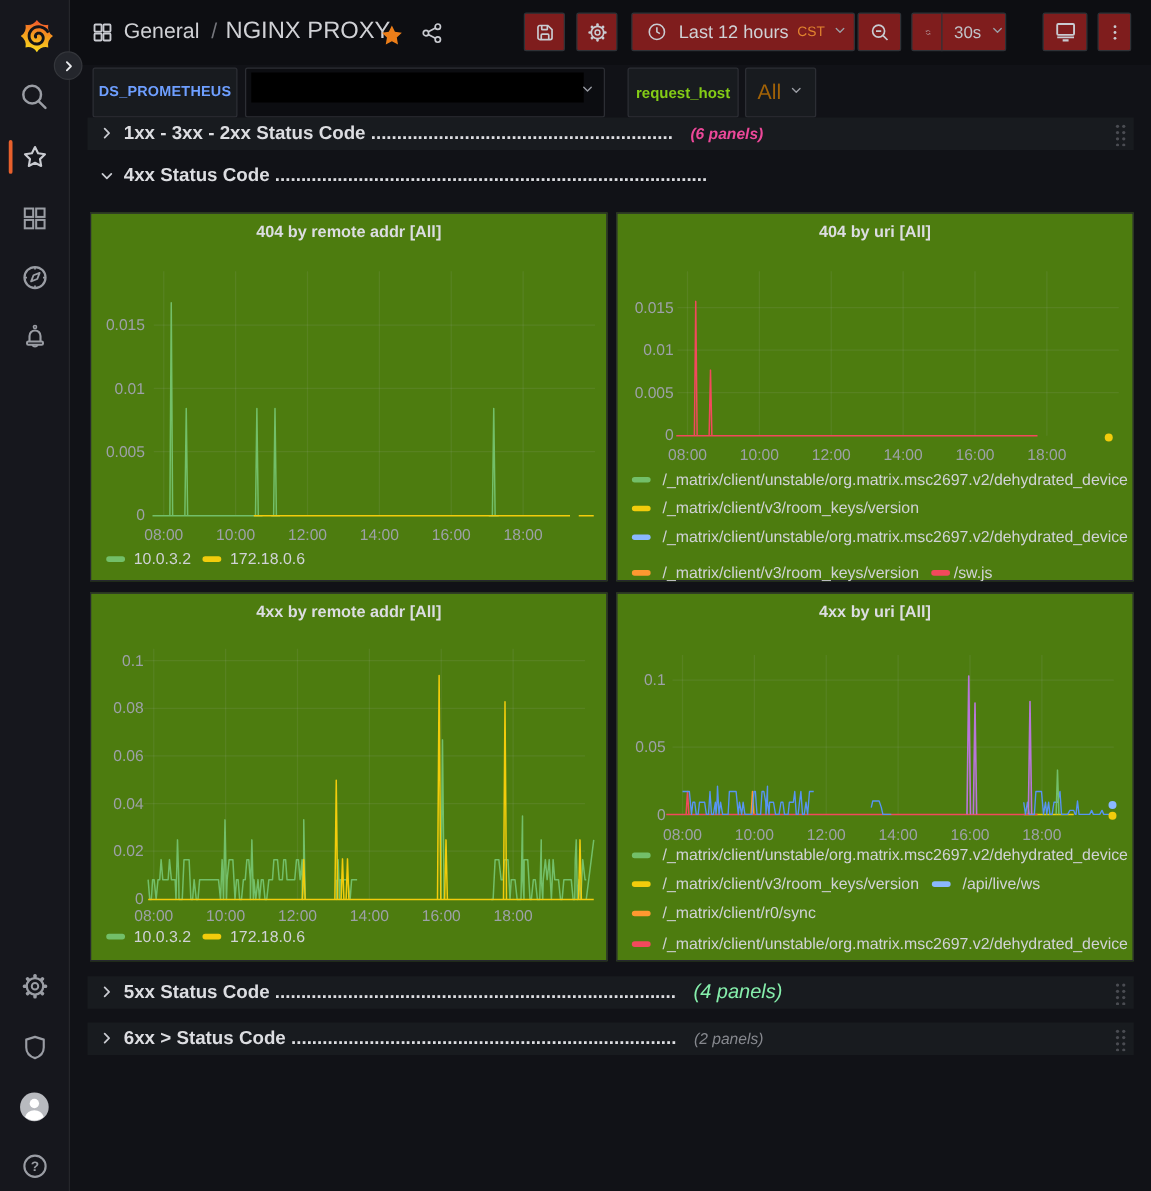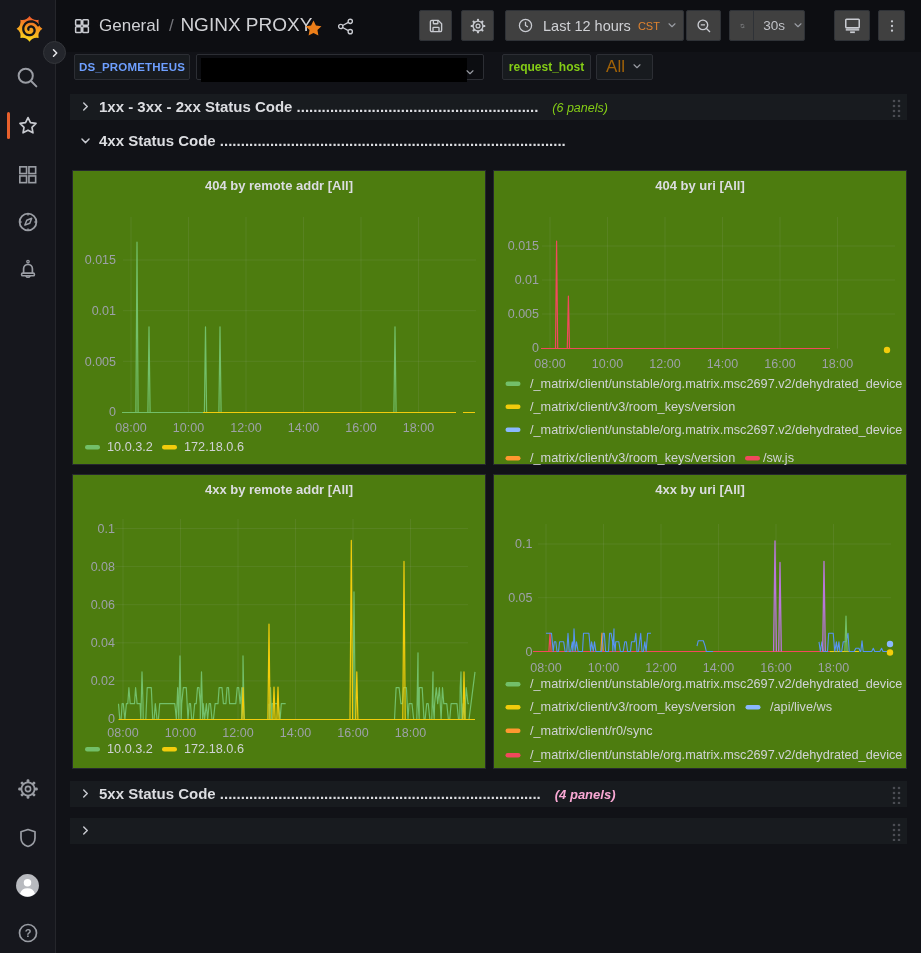--- a/index.html
+++ b/index.html
@@ -1,16 +1,16 @@
 <!DOCTYPE html>
 <html><head><meta charset="utf-8"><style>
 *{margin:0;padding:0;box-sizing:border-box}
 body{width:921px;height:953px;background:#111217;font-family:"Liberation Sans",sans-serif;position:relative;overflow:hidden}
-.btn{position:absolute;height:31px;background:#404040;border:1px solid #2f3237;border-radius:2px;display:flex;align-items:center;justify-content:center;color:#c9cbd1}
-.vbox{position:absolute;height:26px;top:54px;background:#181b1f;border:1px solid #2c2e34;border-radius:2px;display:flex;align-items:center}
+.btn{position:absolute;height:31px;background:#7f1d1d;border:1px solid #2f3237;border-radius:2px;display:flex;align-items:center;justify-content:center;color:#c9cbd1}
+.vbox{position:absolute;height:40px;top:54px;background:#181b1f;border:1px solid #2c2e34;border-radius:2px;display:flex;align-items:center}
 .panel{position:absolute;width:414px;height:295px;background:#4d7c0f;border:1px solid #26282e}
 </style></head>
 <body>
 <div style="position:absolute;left:56px;top:0;width:865px;height:52px;background:#0d0e12"></div>
 
 <div style="position:absolute;left:0;top:0;width:56px;height:953px;background:#16171d;border-right:1px solid #25262b"></div>
 <div style="position:absolute;left:16px;top:15px"><svg width="27" height="27" viewBox="0 0 27 27">
 <defs>
         <linearGradient id="glg" x1="0.25" y1="1" x2="0.45" y2="0">
           <stop offset="0" stop-color="#fadf20"></stop>
@@ -190,21 +190,21 @@
     <span style="font-size:17px;color:#a16207">All</span>
     <span style="margin-left:6px"><svg width="12" height="12" viewBox="0 0 24 24">
         <path d="M6 9.5l6 6 6-6" stroke="#9a9da4" stroke-width="2.2" fill="none" stroke-linecap="round" stroke-linejoin="round"></path>
       </svg></span>
   </div>
 
 <div style="position:absolute;left:70px;top:94px;width:837px;height:26px;background:#181b1f;">
   <div style="position:absolute;left:7px;top:4px"><svg width="17" height="17" viewBox="0 0 24 24">
         <path d="M9.5 7l5 5-5 5" stroke="#c9cbd1" stroke-width="2" fill="none" stroke-linecap="round" stroke-linejoin="round"></path>
       </svg></div>
-  <div style="position:absolute;left:29px;top:4px;font-size:15px;font-weight:bold;color:#dcdde1;white-space:nowrap">1xx - 3xx - 2xx Status Code ..........................................................<span style="font-style:italic;font-weight:400;color:#84cc16;font-size:12.5px;margin-left:14px">(6 panels)</span></div>
+  <div style="position:absolute;left:29px;top:4px;font-size:15px;font-weight:bold;color:#dcdde1;white-space:nowrap">1xx - 3xx - 2xx Status Code ..........................................................<span style="font-style:italic;font-weight:700;color:#ec4899;font-size:12.5px;margin-left:14px">(6 panels)</span></div>
   <div style="position:absolute;right:6px;top:4px"><svg width="10" height="19" viewBox="0 0 10 19">
         <circle cx="3" cy="3" r="1.3" fill="#4a4c52"></circle>
         <circle cx="8" cy="3" r="1.3" fill="#4a4c52"></circle>
         <circle cx="3" cy="8" r="1.3" fill="#4a4c52"></circle>
         <circle cx="8" cy="8" r="1.3" fill="#4a4c52"></circle>
         <circle cx="3" cy="13" r="1.3" fill="#4a4c52"></circle>
         <circle cx="8" cy="13" r="1.3" fill="#4a4c52"></circle>
         <circle cx="3" cy="18" r="1.3" fill="#4a4c52"></circle>
         <circle cx="8" cy="18" r="1.3" fill="#4a4c52"></circle>
       </svg></div>
@@ -213,36 +213,37 @@
   <div style="position:absolute;left:7px;top:4px"><svg width="17" height="17" viewBox="0 0 24 24">
         <path d="M7 10l5 5 5-5" stroke="#c9cbd1" stroke-width="2" fill="none" stroke-linecap="round" stroke-linejoin="round"></path>
       </svg></div>
   <div style="position:absolute;left:29px;top:4px;font-size:15px;font-weight:bold;color:#dcdde1;white-space:nowrap">4xx Status Code ...................................................................................</div>
 
 </div>
 <div style="position:absolute;left:70px;top:781px;width:837px;height:26px;background:#181b1f;">
   <div style="position:absolute;left:7px;top:4px"><svg width="17" height="17" viewBox="0 0 24 24">
         <path d="M9.5 7l5 5-5 5" stroke="#c9cbd1" stroke-width="2" fill="none" stroke-linecap="round" stroke-linejoin="round"></path>
       </svg></div>
-  <div style="position:absolute;left:29px;top:4px;font-size:15px;font-weight:bold;color:#dcdde1;white-space:nowrap">5xx Status Code .............................................................................<span style="font-style:italic;font-weight:700;color:#f9a8d4;font-size:13px;margin-left:14px">(4 panels)</span></div>
+  <div style="position:absolute;left:29px;top:4px;font-size:15px;font-weight:bold;color:#dcdde1;white-space:nowrap">5xx Status Code .............................................................................<span style="font-style:italic;font-weight:400;color:#86efac;font-size:16px;margin-left:14px">(4 panels)</span></div>
   <div style="position:absolute;right:6px;top:4px"><svg width="10" height="19" viewBox="0 0 10 19">
         <circle cx="3" cy="3" r="1.3" fill="#4a4c52"></circle>
         <circle cx="8" cy="3" r="1.3" fill="#4a4c52"></circle>
         <circle cx="3" cy="8" r="1.3" fill="#4a4c52"></circle>
         <circle cx="8" cy="8" r="1.3" fill="#4a4c52"></circle>
         <circle cx="3" cy="13" r="1.3" fill="#4a4c52"></circle>
         <circle cx="8" cy="13" r="1.3" fill="#4a4c52"></circle>
         <circle cx="3" cy="18" r="1.3" fill="#4a4c52"></circle>
         <circle cx="8" cy="18" r="1.3" fill="#4a4c52"></circle>
       </svg></div>
 </div>
 <div style="position:absolute;left:70px;top:818px;width:837px;height:26px;background:#181b1f;">
   <div style="position:absolute;left:7px;top:4px"><svg width="17" height="17" viewBox="0 0 24 24">
         <path d="M9.5 7l5 5-5 5" stroke="#c9cbd1" stroke-width="2" fill="none" stroke-linecap="round" stroke-linejoin="round"></path>
       </svg></div>
+  <div style="position:absolute;left:29px;top:4px;font-size:15px;font-weight:bold;color:#dcdde1;white-space:nowrap">6xx &gt; Status Code ..........................................................................<span style="font-style:italic;font-weight:400;color:#86888e;font-size:12.5px;margin-left:14px">(2 panels)</span></div>
   <div style="position:absolute;right:6px;top:4px"><svg width="10" height="19" viewBox="0 0 10 19">
         <circle cx="3" cy="3" r="1.3" fill="#4a4c52"></circle>
         <circle cx="8" cy="3" r="1.3" fill="#4a4c52"></circle>
         <circle cx="3" cy="8" r="1.3" fill="#4a4c52"></circle>
         <circle cx="8" cy="8" r="1.3" fill="#4a4c52"></circle>
         <circle cx="3" cy="13" r="1.3" fill="#4a4c52"></circle>
         <circle cx="8" cy="13" r="1.3" fill="#4a4c52"></circle>
         <circle cx="3" cy="18" r="1.3" fill="#4a4c52"></circle>
         <circle cx="8" cy="18" r="1.3" fill="#4a4c52"></circle>
       </svg></div>

